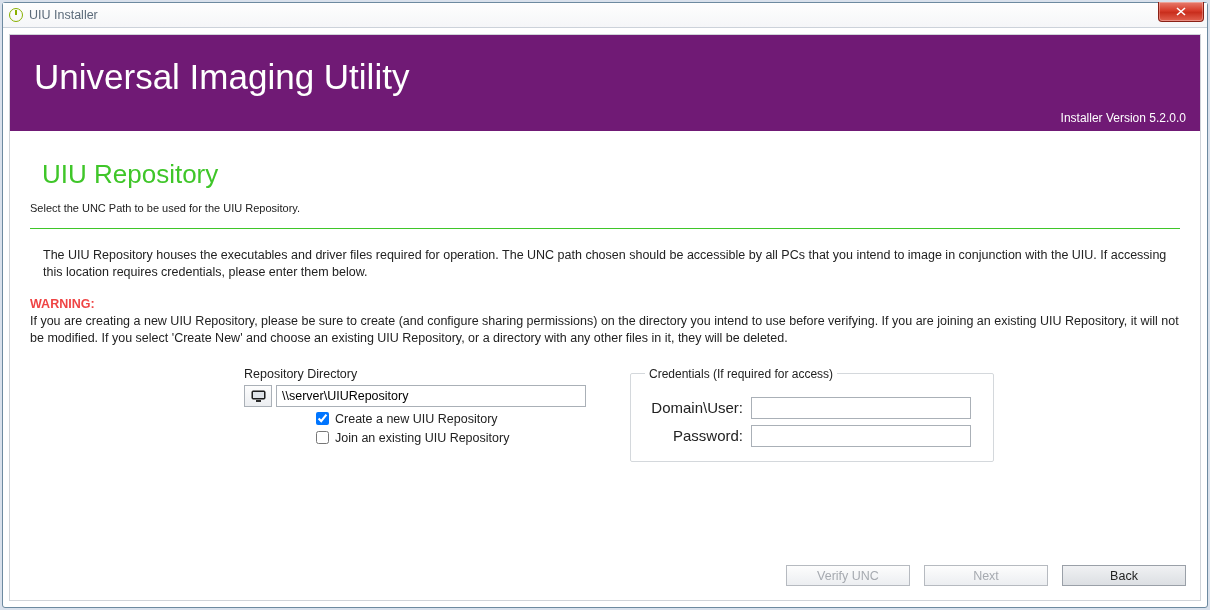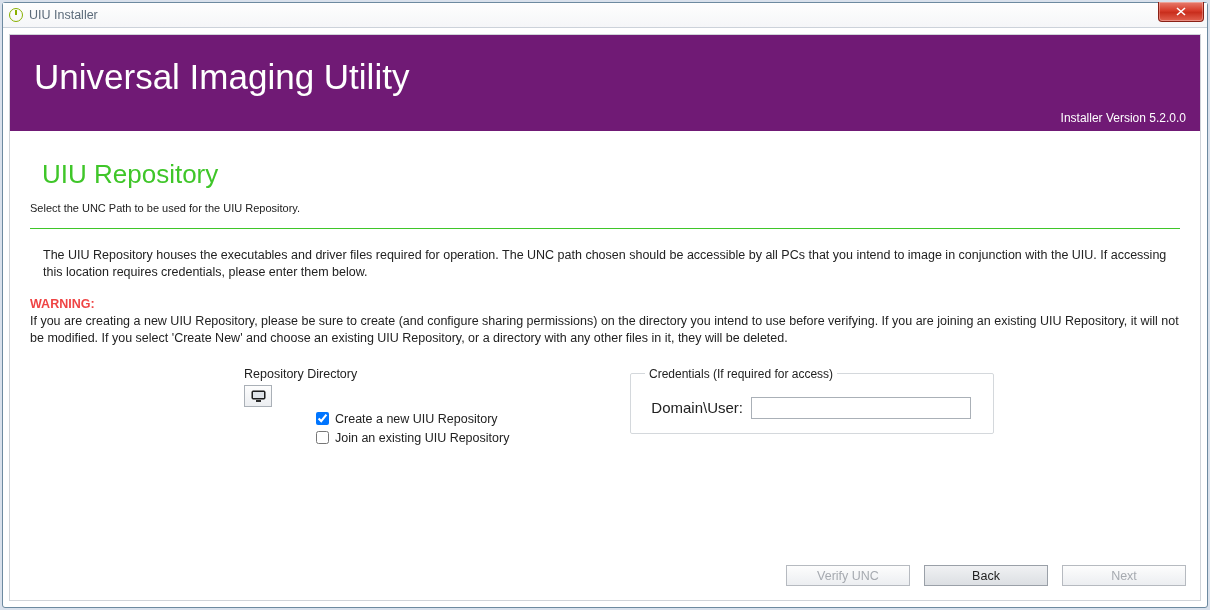--- a/index.html
+++ b/index.html
@@ -284,41 +284,46 @@
         <div class="col-left">
           <div class="section-label">Repository Directory</div>
           <div class="dir-row">
             <div class="browse-btn">
               <svg width="15" height="12" viewBox="0 0 15 12">
                 <rect x="1" y="1" width="13" height="8" rx="1" fill="#2b2b2b" stroke="#111"></rect>
                 <rect x="2" y="2" width="11" height="6" fill="#dfe3e8"></rect>
                 <rect x="5" y="10" width="5" height="2" fill="#2b2b2b"></rect>
               </svg>
             </div>
+            <input type="text" class="dir-input" value="\\server\UIURepository" style="">
           </div>
           <div class="check-row">
             <input type="checkbox" id="cb-create" checked="" style="">
             <label for="cb-create">Create a new UIU Repository</label>
           </div>
           <div class="check-row">
             <input type="checkbox" id="cb-join" style="">
             <label for="cb-join">Join an existing UIU Repository</label>
           </div>
         </div>
 
         <fieldset class="creds">
           <legend>Credentials (If required for access)</legend>
           <div class="field-row">
             <span class="lbl">Domain\User:</span>
             <input type="text" value="" style="">
           </div>
+          <div class="field-row">
+            <span class="lbl">Password:</span>
+            <input type="password" value="" style="">
+          </div>
         </fieldset>
       </div>
     </div>
 
     <div class="footer">
       <button class="btn disabled">Verify UNC</button>
+      <button class="btn disabled">Next</button>
       <button class="btn primary">Back</button>
-      <button class="btn disabled">Next</button>
     </div>
 
   </div>
 </div>
 
 </body></html>

